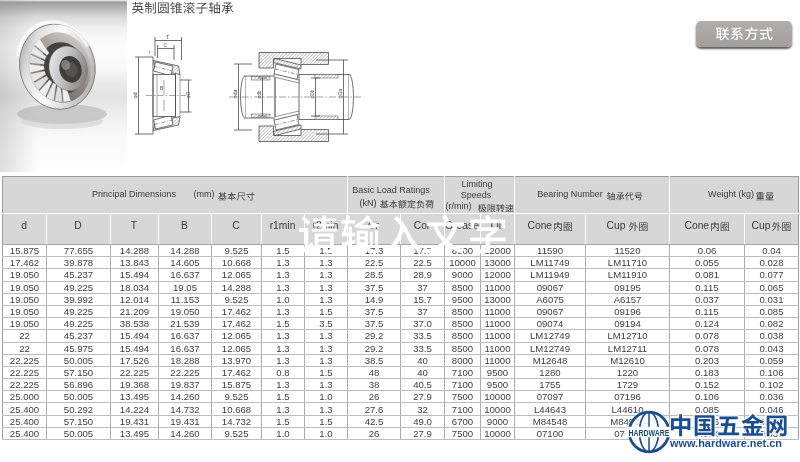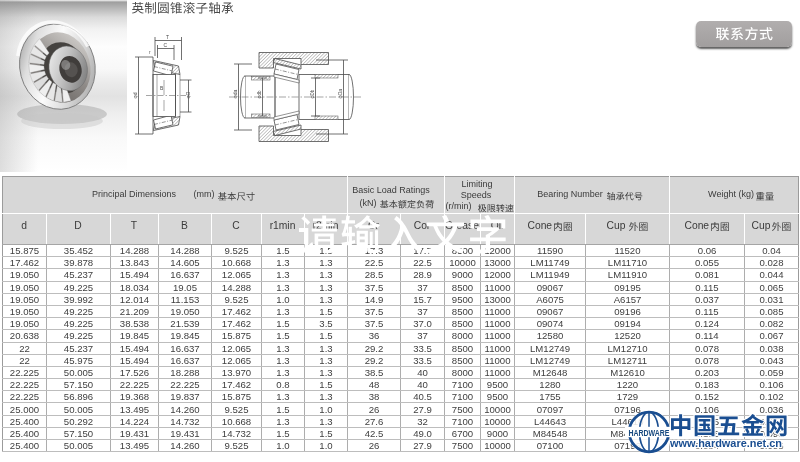--- a/index.html
+++ b/index.html
@@ -214,21 +214,21 @@
           <td></td>
           <td></td>
           <td></td>
           <td></td>
           <td></td>
           <td></td>
           <td></td>
         </tr>
 <tr>
           <td>15.875</td>
-          <td>35.452</td>
+          <td>77.655</td>
           <td>14.288</td>
           <td>14.288</td>
           <td>9.525</td>
           <td>1.5</td>
           <td>1.5</td>
           <td>17.3</td>
           <td>17.7</td>
           <td>8500</td>
           <td>12000</td>
           <td>11590</td>
@@ -261,21 +261,21 @@
           <td>12.065</td>
           <td>1.3</td>
           <td>1.3</td>
           <td>28.5</td>
           <td>28.9</td>
           <td>9000</td>
           <td>12000</td>
           <td>LM11949</td>
           <td>LM11910</td>
           <td>0.081</td>
-          <td>0.044</td>
+          <td>0.077</td>
         </tr>
 <tr>
           <td>19.050</td>
           <td>49.225</td>
           <td>18.034</td>
           <td>19.05</td>
           <td>14.288</td>
           <td>1.3</td>
           <td>1.3</td>
           <td>37.5</td>
@@ -330,37 +330,20 @@
           <td>1.5</td>
           <td>3.5</td>
           <td>37.5</td>
           <td>37.0</td>
           <td>8500</td>
           <td>11000</td>
           <td>09074</td>
           <td>09194</td>
           <td>0.124</td>
           <td>0.082</td>
-        </tr>
-<tr>
-          <td>20.638</td>
-          <td>49.225</td>
-          <td>19.845</td>
-          <td>19.845</td>
-          <td>15.875</td>
-          <td>1.5</td>
-          <td>1.5</td>
-          <td>36</td>
-          <td>37</td>
-          <td>8000</td>
-          <td>11000</td>
-          <td>12580</td>
-          <td>12520</td>
-          <td>0.114</td>
-          <td>0.067</td>
         </tr>
 <tr>
           <td>22</td>
           <td>45.237</td>
           <td>15.494</td>
           <td>16.637</td>
           <td>12.065</td>
           <td>1.3</td>
           <td>1.3</td>
           <td>29.2</td>

